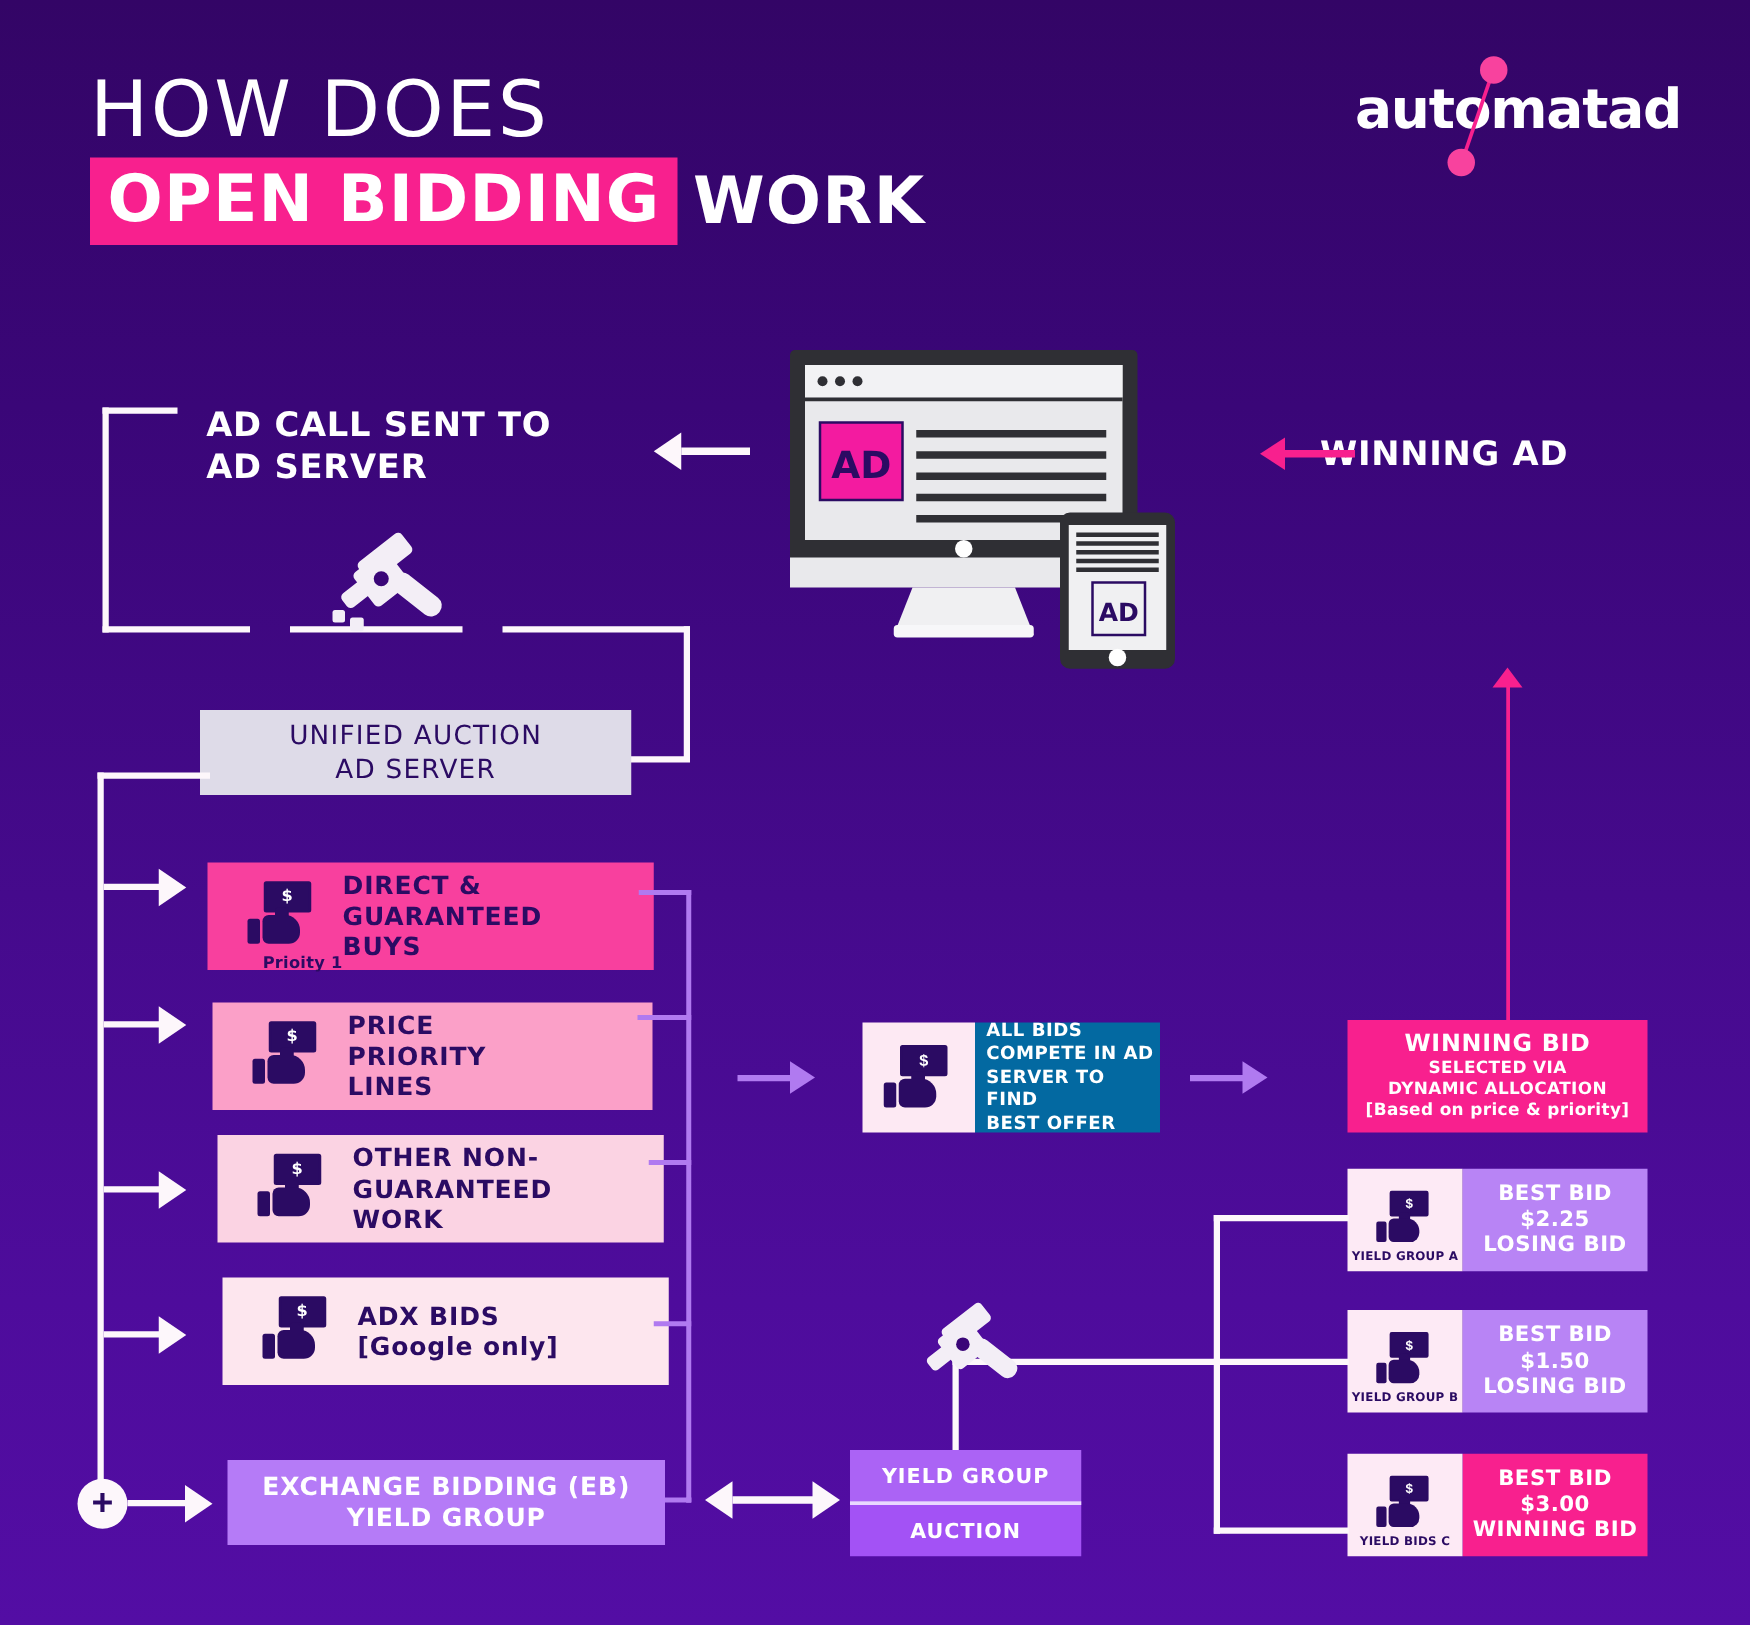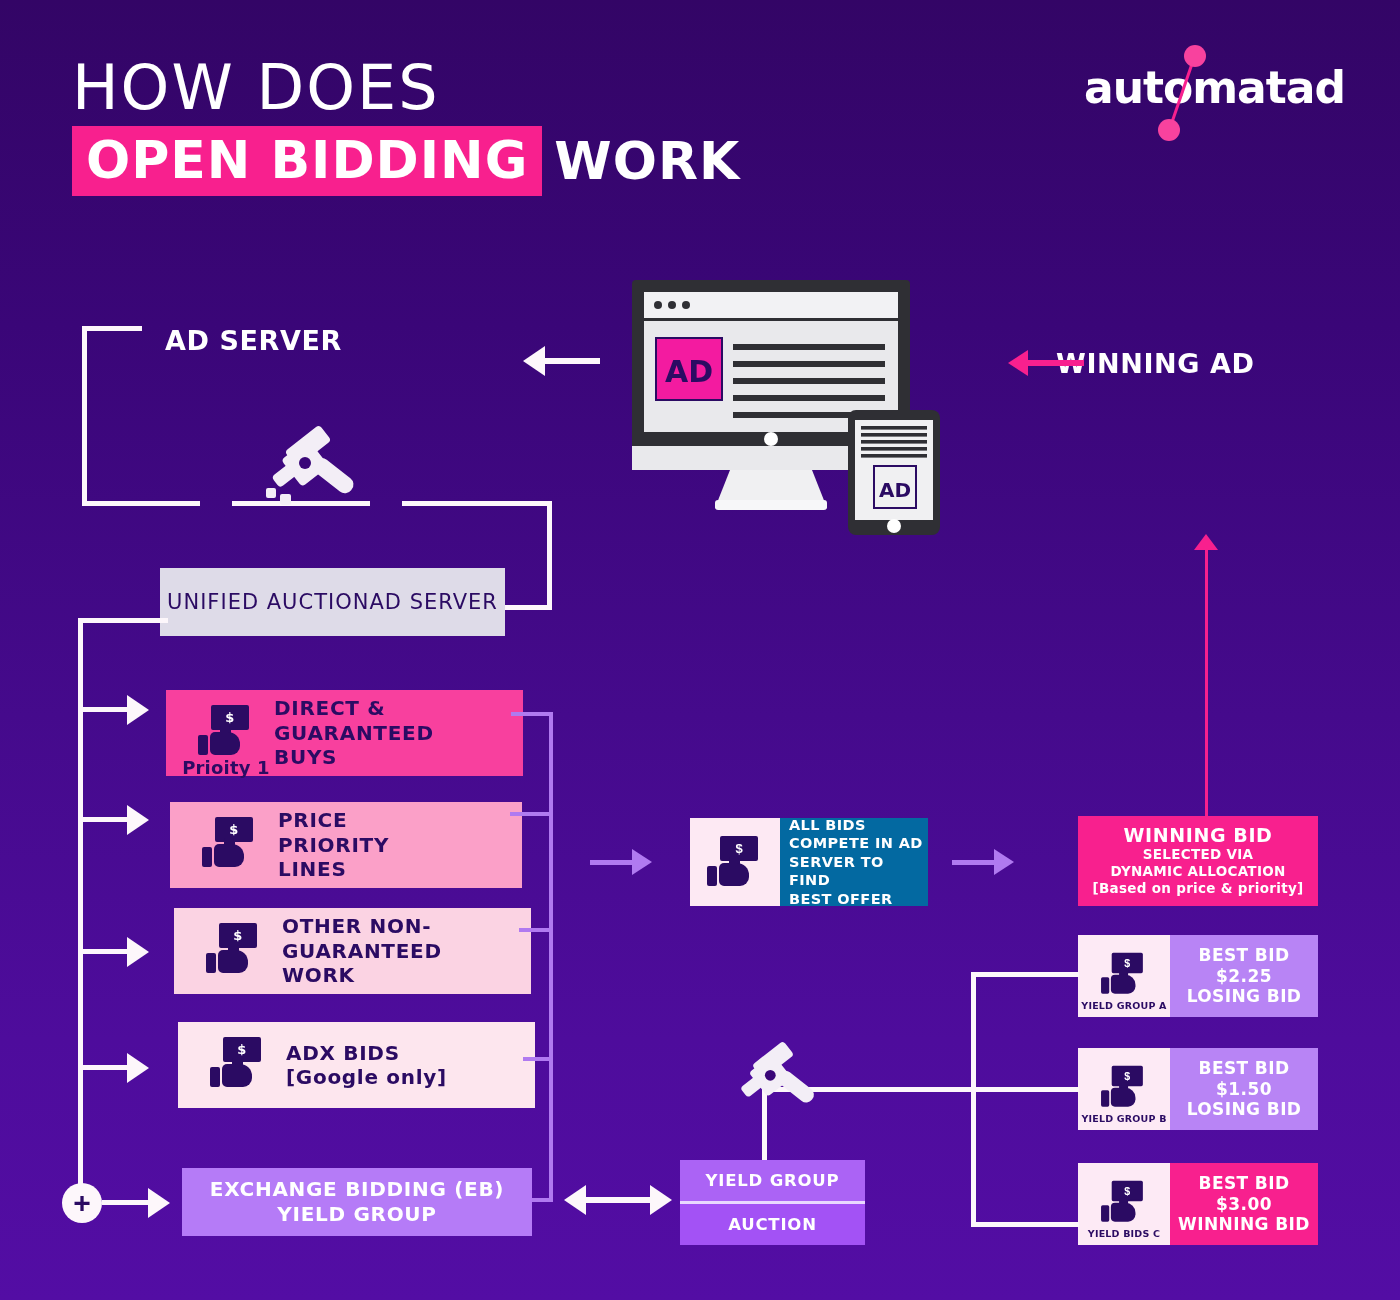--- a/index.html
+++ b/index.html
@@ -44,22 +44,22 @@
 
   
   .lbox{
     height:86px;display:flex;align-items:center;padding-left:12px;
     color:#2b0b63;font-weight:bold;font-size:20px;letter-spacing:0.7px;
     font-family:"DejaVu Sans",sans-serif;
   }
   .lbox .ico{width:96px;flex:0 0 96px;text-align:center;position:relative;}
   .lbox .txt{line-height:1.22;}
   .prio{
-    position:absolute;left:0;right:0;bottom:-16px;font-size:18px;
-    font-weight:bold;letter-spacing:0.2px;
+    position:absolute;left:0;right:0;bottom:-16px;font-size:13px;
+    font-weight:bold;letter-spacing:0.2px;text-align:right;
   }
 
   
   .money-icon{display:inline-block;position:relative;width:56px;height:52px;}
   .money-icon .bill{
     position:absolute;left:13px;top:0;width:34px;height:21px;
     background:#2b0b63;border:2px solid #2b0b63;border-radius:2px;
     display:flex;align-items:center;justify-content:center;
     color:#fff;font-size:13px;font-weight:bold;line-height:1;
   }
@@ -142,21 +142,21 @@
   #eb-box{
     left:182px;top:1168px;width:350px;height:68px;background:#b57bf7;
     display:flex;flex-direction:column;align-items:center;justify-content:center;
     color:#fff;font-size:20px;font-weight:bold;letter-spacing:0.7px;line-height:1.25;
     text-align:center;font-family:"DejaVu Sans",sans-serif;
   }
 
   
   #unified-auction-box{
     left:160px;top:568px;width:345px;height:68px;background:#dedbe8;
-    display:flex;flex-direction:row;align-items:center;justify-content:center;
+    display:flex;flex-direction:column;align-items:center;justify-content:center;
     color:#2b0b63;font-size:21px;letter-spacing:1px;line-height:1.28;text-align:center;
     font-family:"DejaVu Sans",sans-serif;
   }
 </style>
 </head>
 <body>
 
 <div class="stage">
 
   <div class="abs" id="brand-logo">
@@ -173,20 +173,21 @@
 
   <div class="abs" id="header-title">
     <div class="t-line1">HOW DOES</div>
     <div class="t-line2">
       <span class="t-hl">OPEN BIDDING</span>
       <span class="t-rest">WORK</span>
     </div>
   </div>
 
   <div class="abs hdr-text" style="left:165px;top:325px;">
+    <div>AD CALL SENT TO</div>
     <div>AD SERVER</div>
   </div>
 
   <div class="wline abs" style="left:545px;top:358px;width:55px;height:6px;"></div>
   <div class="arrow-l-w abs" style="left:523px;top:346px;"></div>
 
   <div class="wline abs" style="left:82px;top:326px;width:60px;height:5px;"></div>
   <div class="wline abs" style="left:82px;top:326px;width:5px;height:180px;"></div>
   <div class="wline abs" style="left:82px;top:501px;width:118px;height:5px;"></div>
   <div class="wline abs" style="left:232px;top:501px;width:138px;height:5px;"></div>

